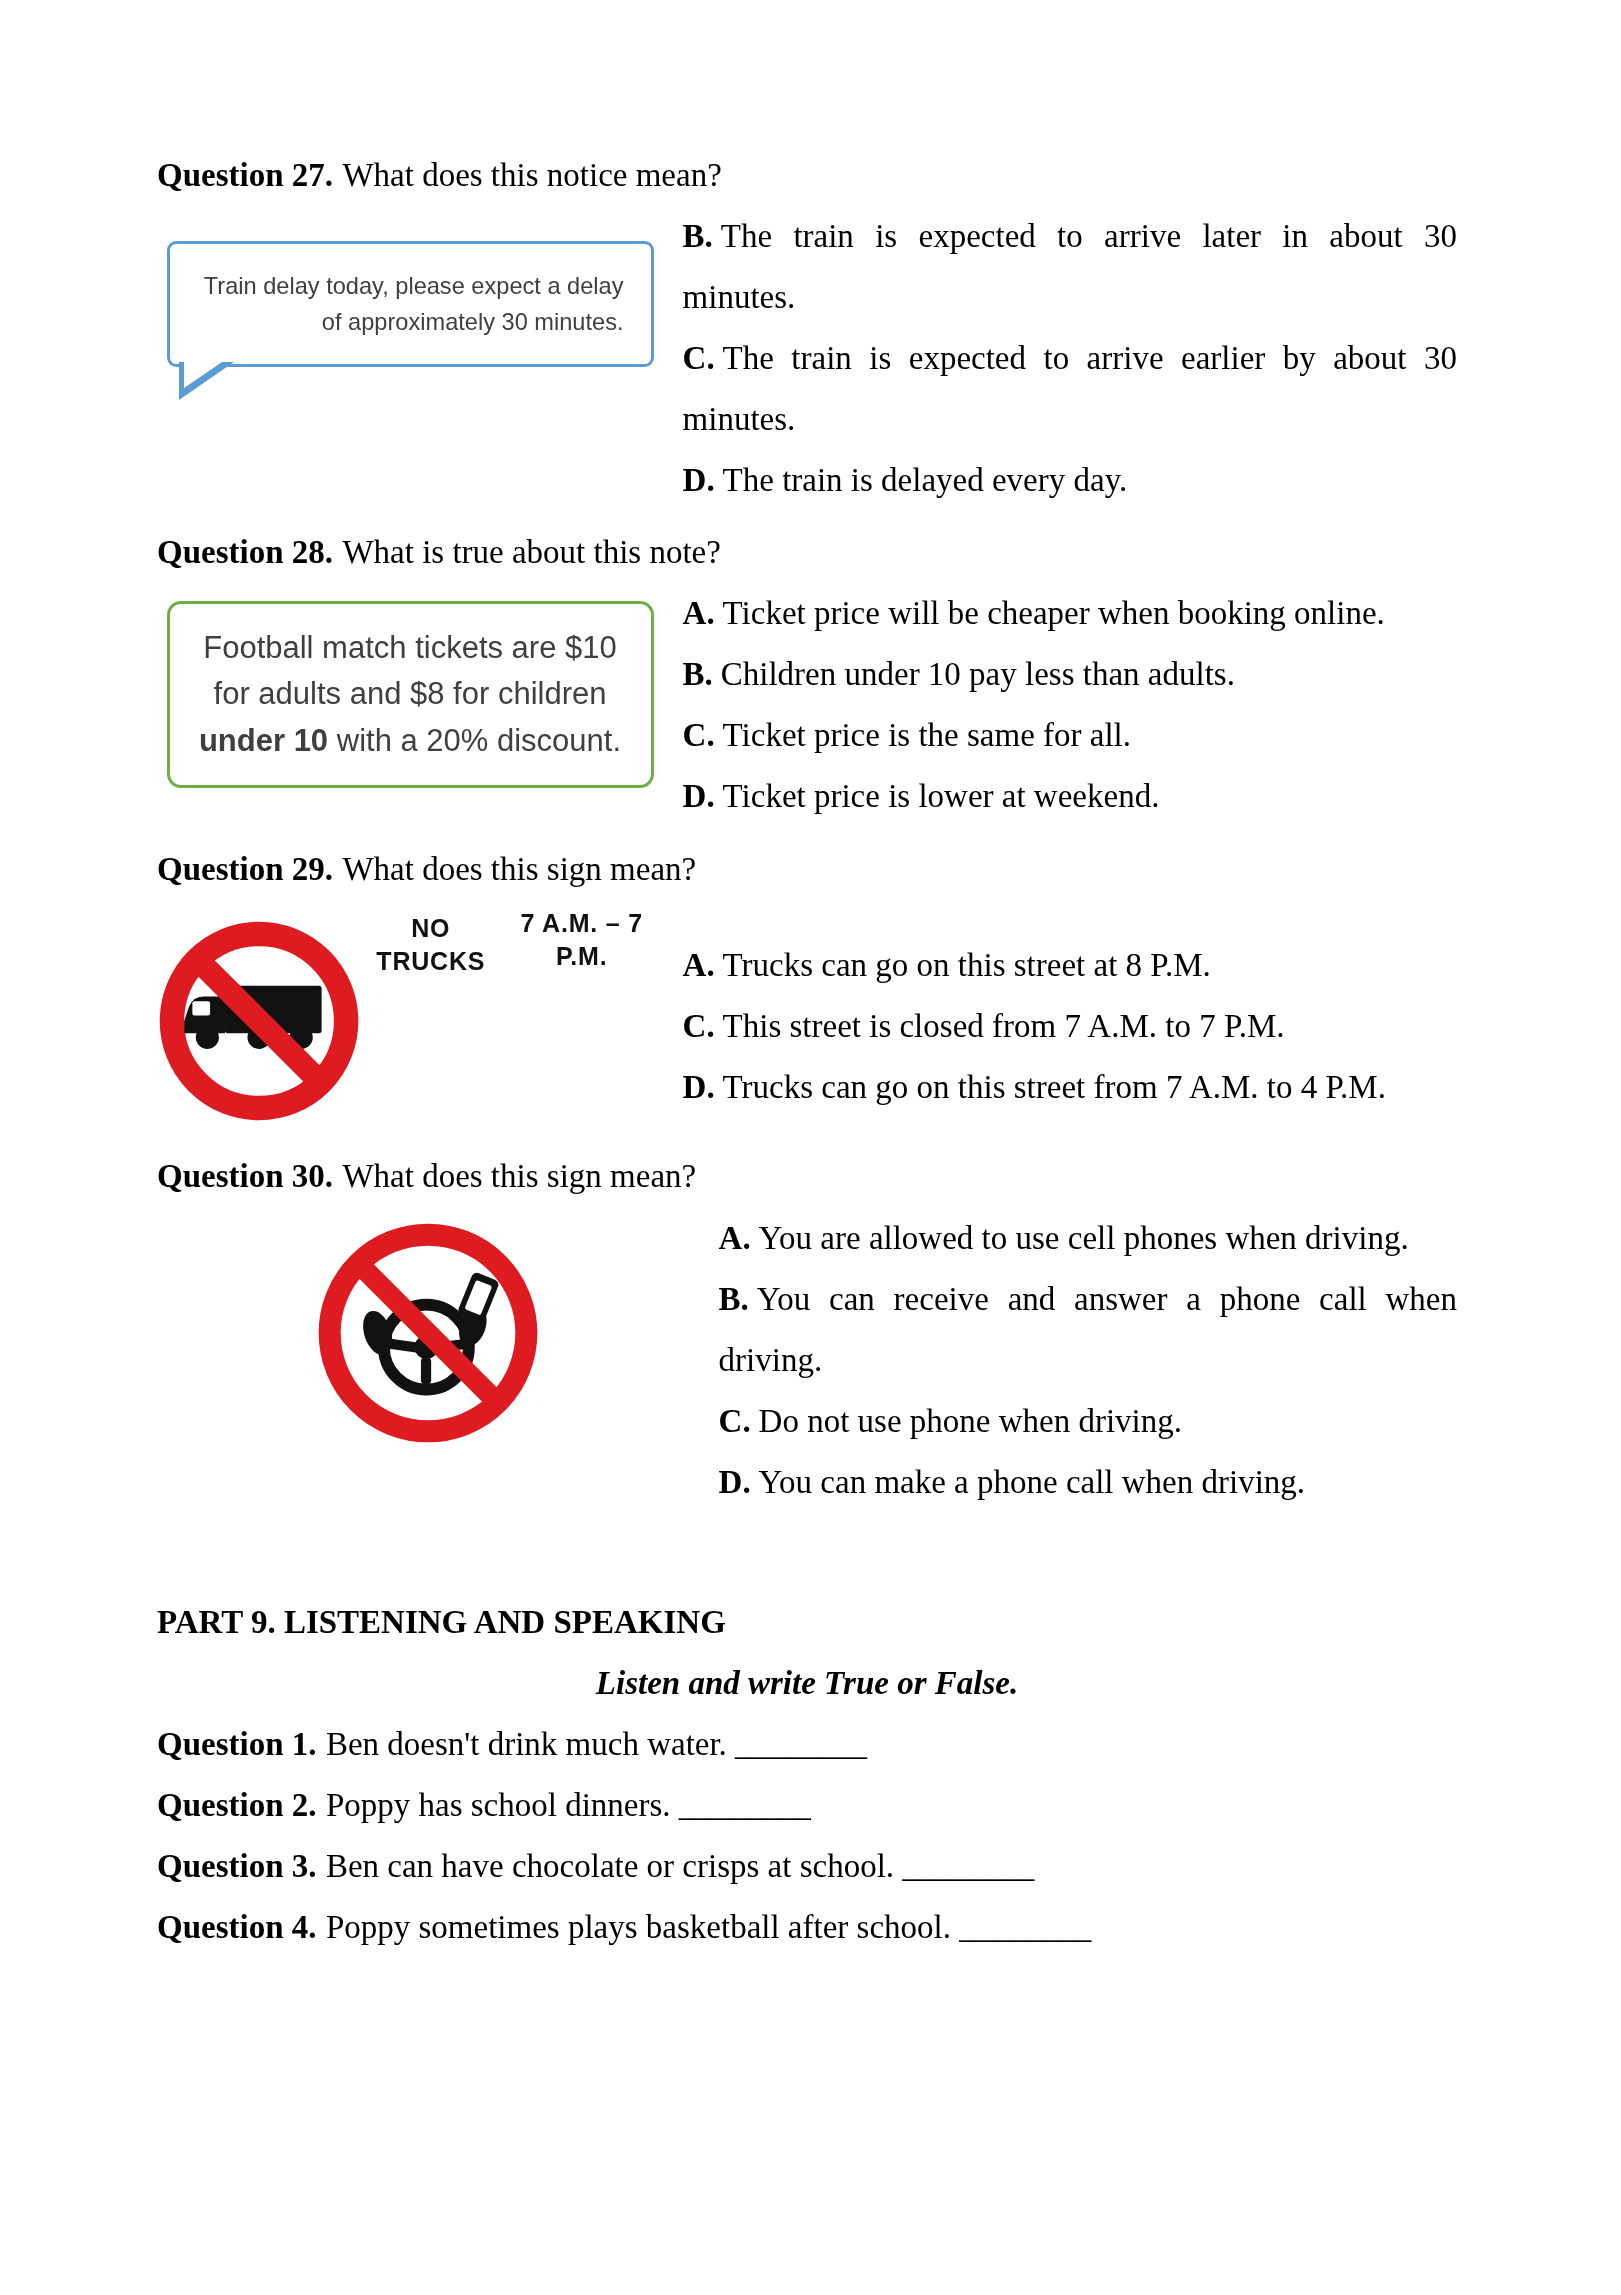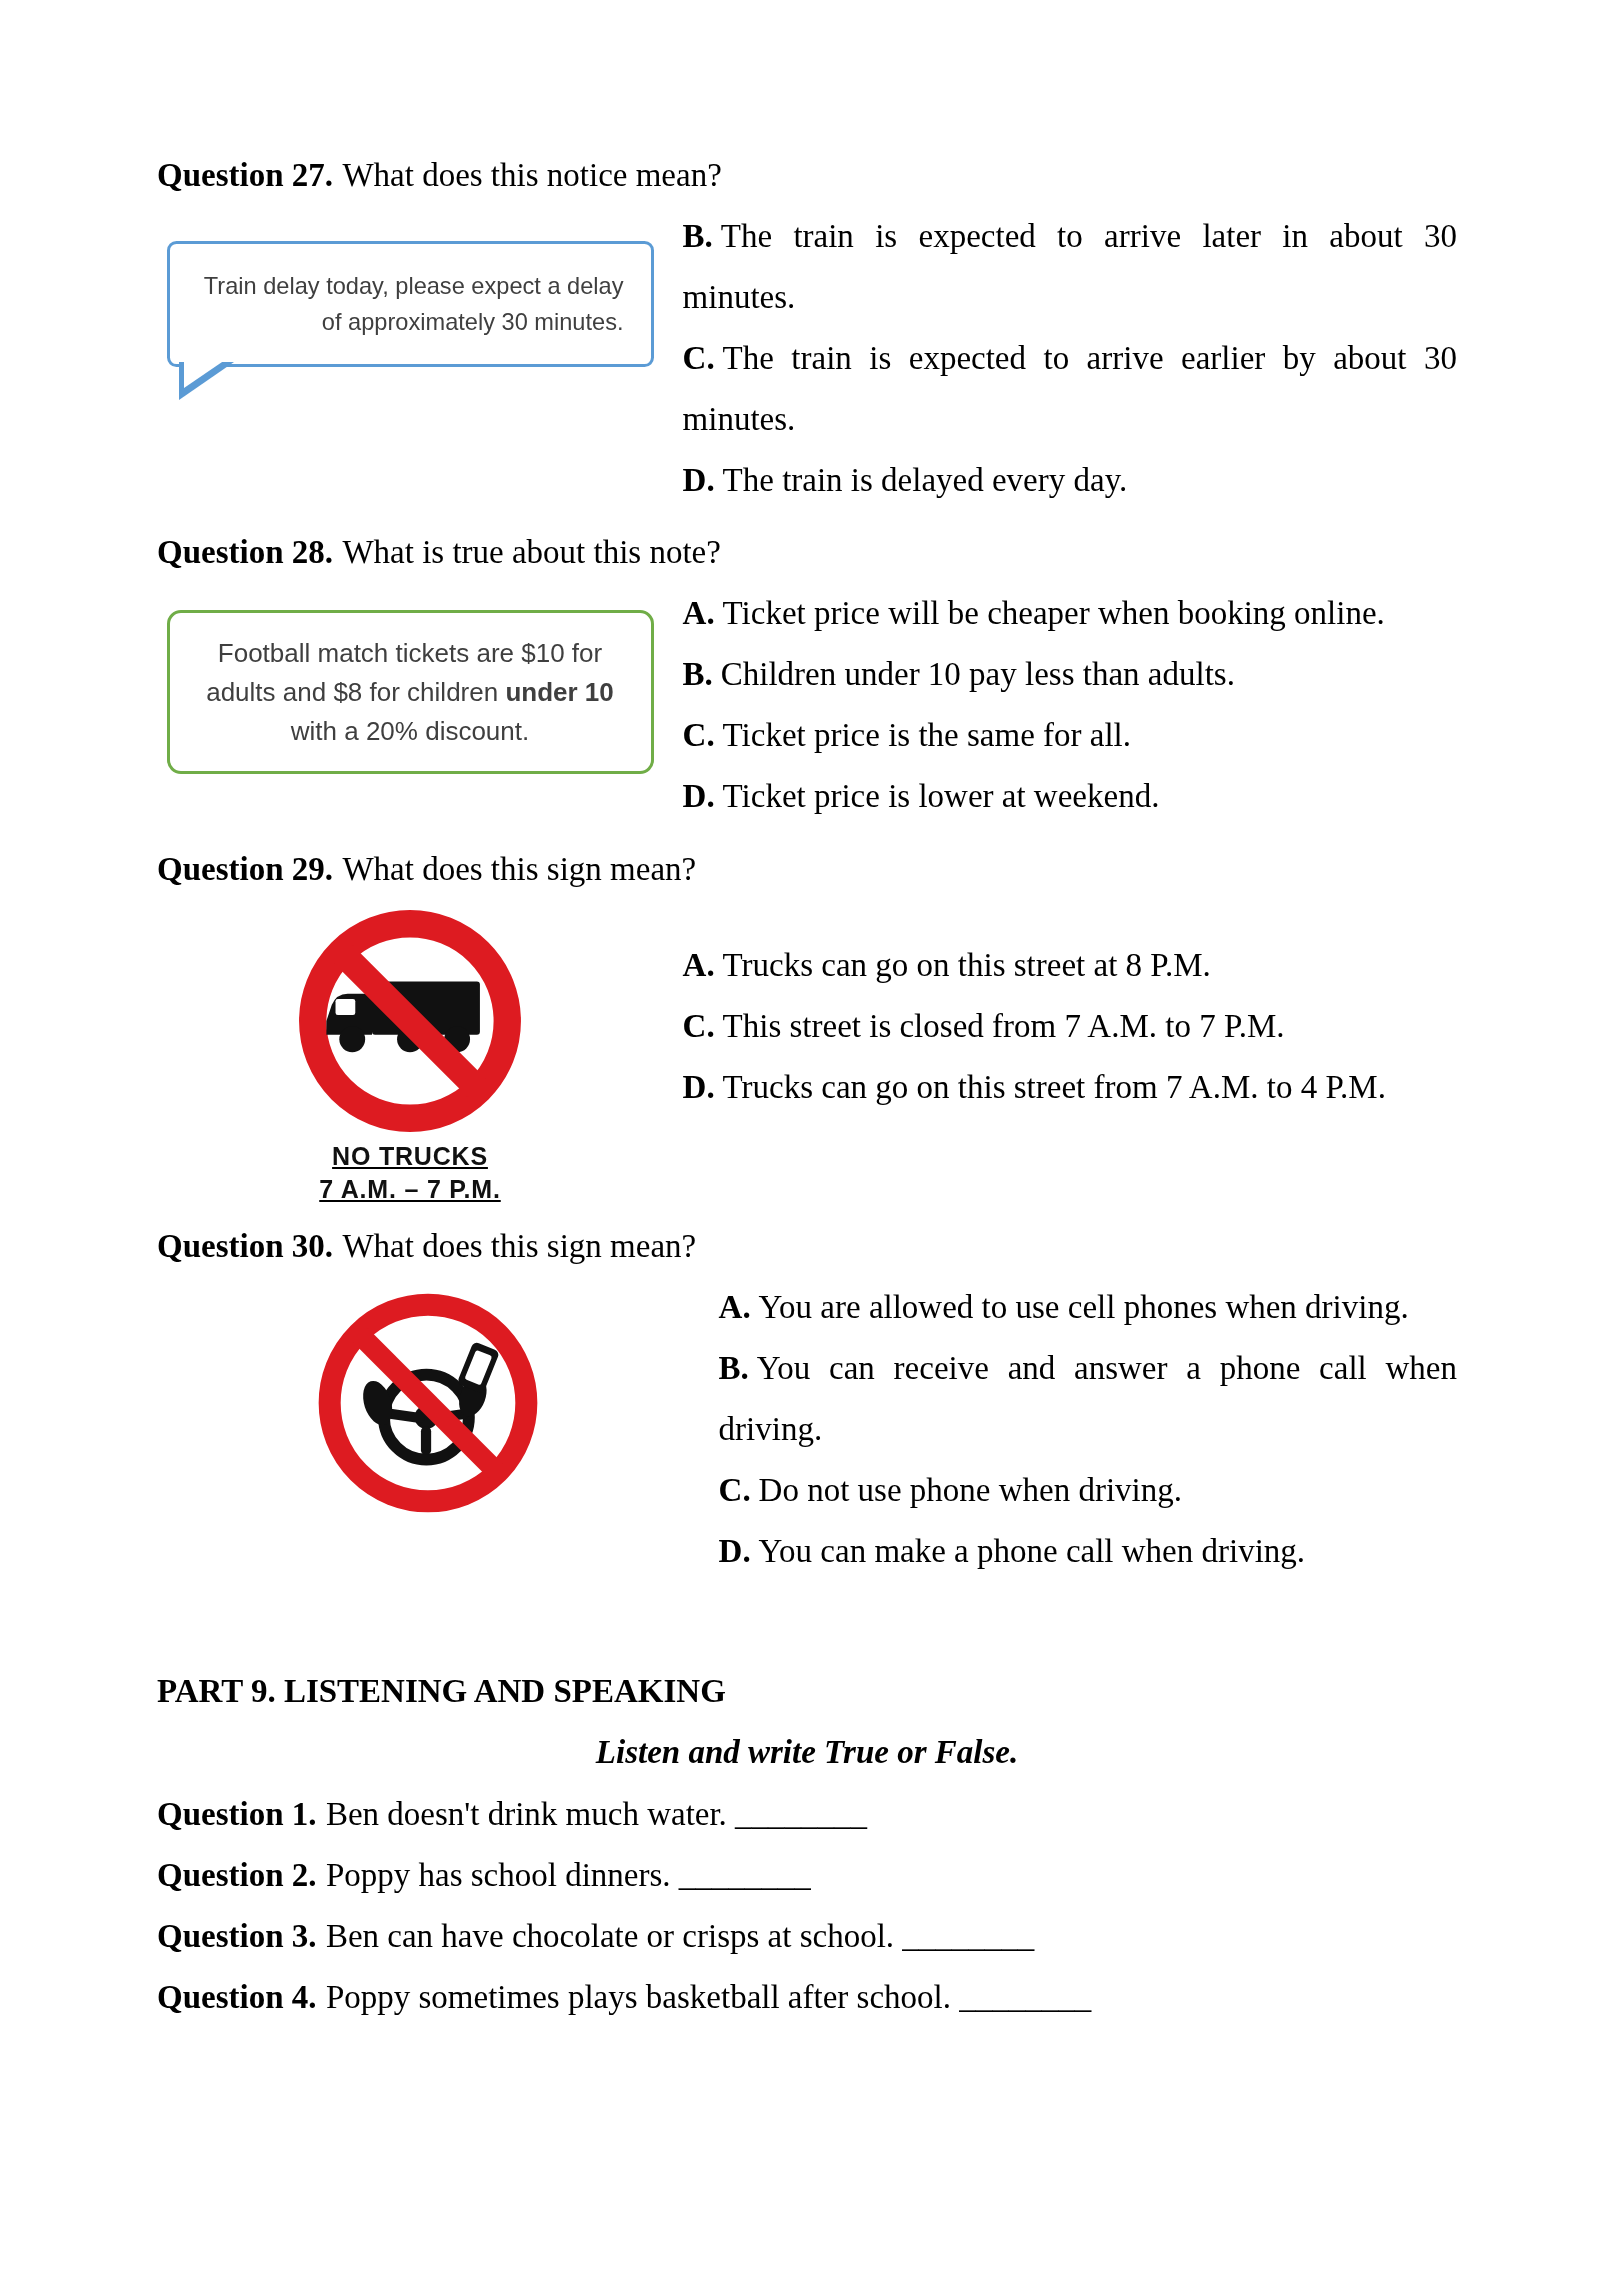--- a/index.html
+++ b/index.html
@@ -58,35 +58,35 @@
   .callout::after {
     content: ""; position: absolute; left: 14px; bottom: -23.6px;
     width: 0; height: 0;
     border-top: 28px solid #fff;
     border-right: 41px solid transparent;
   }
 
   
   .note-box {
     width: 487px;
-    margin-top: 27px;
+    margin-top: 18px;
     border: 3.1px solid var(--note-border-green);
     border-radius: 14px;
     background: #fff;
     padding: 20.4px 23.6px;
     font-family: "Liberation Sans", sans-serif;
-    font-size: 26px;
+    font-size: 31px;
     line-height: 1.5;
     color: var(--notice-text-gray);
     text-align: center;
   }
   .note-box b { font-weight: bold; }
 
   
-  .sign-figure { display: flex; flex-direction: column; align-items: center; margin-top: 7.9px; text-decoration: underline; }
+  .sign-figure { display: flex; flex-direction: row; align-items: flex-start; margin-top: 7.9px; }
   .sign-svg { width: 228px; height: 228px; display: block; }
   .sign-svg.lg { width: 236px; height: 236px; }
   .sign-caption {
     font-family: "Liberation Sans", sans-serif;
     font-weight: bold;
     font-size: 25px;
     line-height: 1.3;
     color: #111;
     text-align: center;
     letter-spacing: 0.8px;

